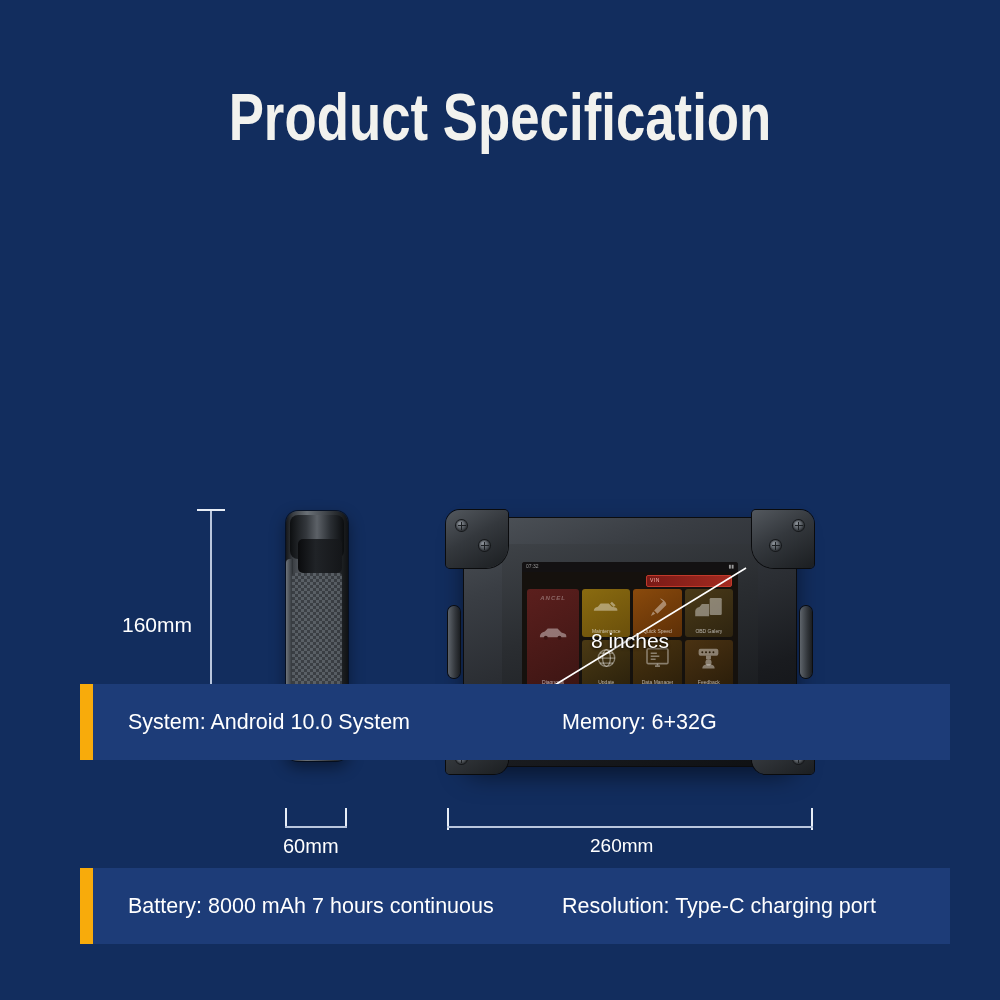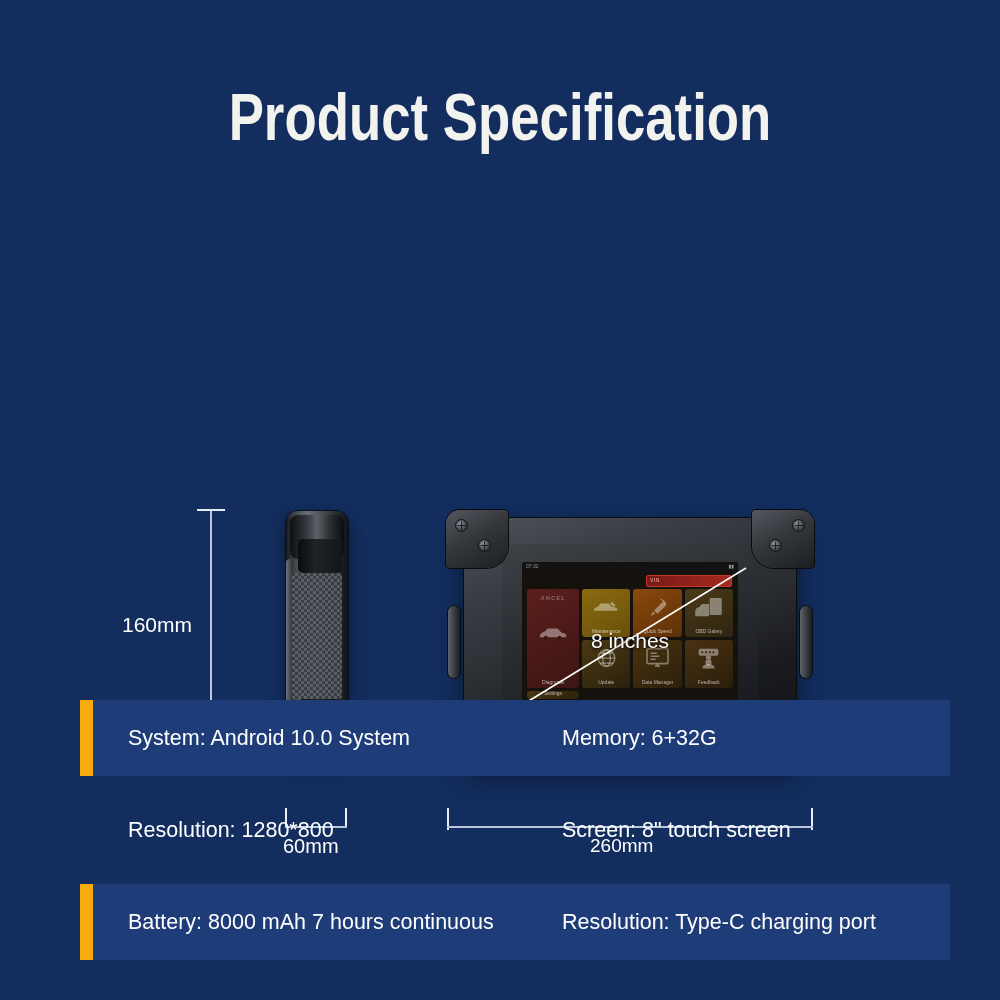--- a/index.html
+++ b/index.html
@@ -212,21 +212,21 @@
   }
 
   .inch-label{
     position:absolute;left:0;right:0;top:119px;
     text-align:center;color:#ffffff;font-size:21px;
     text-shadow:0 1px 3px rgba(0,0,0,.9);
     white-space:nowrap;
   }
 
   
-  .specs{position:absolute;left:0;top:700px;width:1000px;}
+  .specs{position:absolute;left:0;top:684px;width:1000px;}
   .spec-row{
     position:relative;
     height:76px;
     display:flex;align-items:center;
   }
   .spec-row .band{
     position:absolute;left:80px;width:870px;top:0;bottom:0;
     background:#1d3c78;
   }
   .spec-row.alt .band{background:transparent;}
@@ -434,24 +434,20 @@
         <div class="spec-cell c1">System: Android 10.0 System</div>
         <div class="spec-cell c2">Memory: 6+32G</div>
       </div>
     </div>
 
     <div class="row-gap"></div>
 
     <div class="spec-row alt">
       <div class="band"></div>
       <div class="accent"></div>
-      <div class="cells">
-        <div class="spec-cell c1">Resolution: 1280*800</div>
-        <div class="spec-cell c2">Screen: 8" touch screen</div>
-      </div>
     </div>
 
     <div class="row-gap"></div>
 
     <div class="spec-row">
       <div class="band"></div>
       <div class="accent"></div>
       <div class="cells">
         <div class="spec-cell c1">Battery: 8000 mAh 7 hours continuous</div>
         <div class="spec-cell c2">Resolution: Type-C charging port</div>

